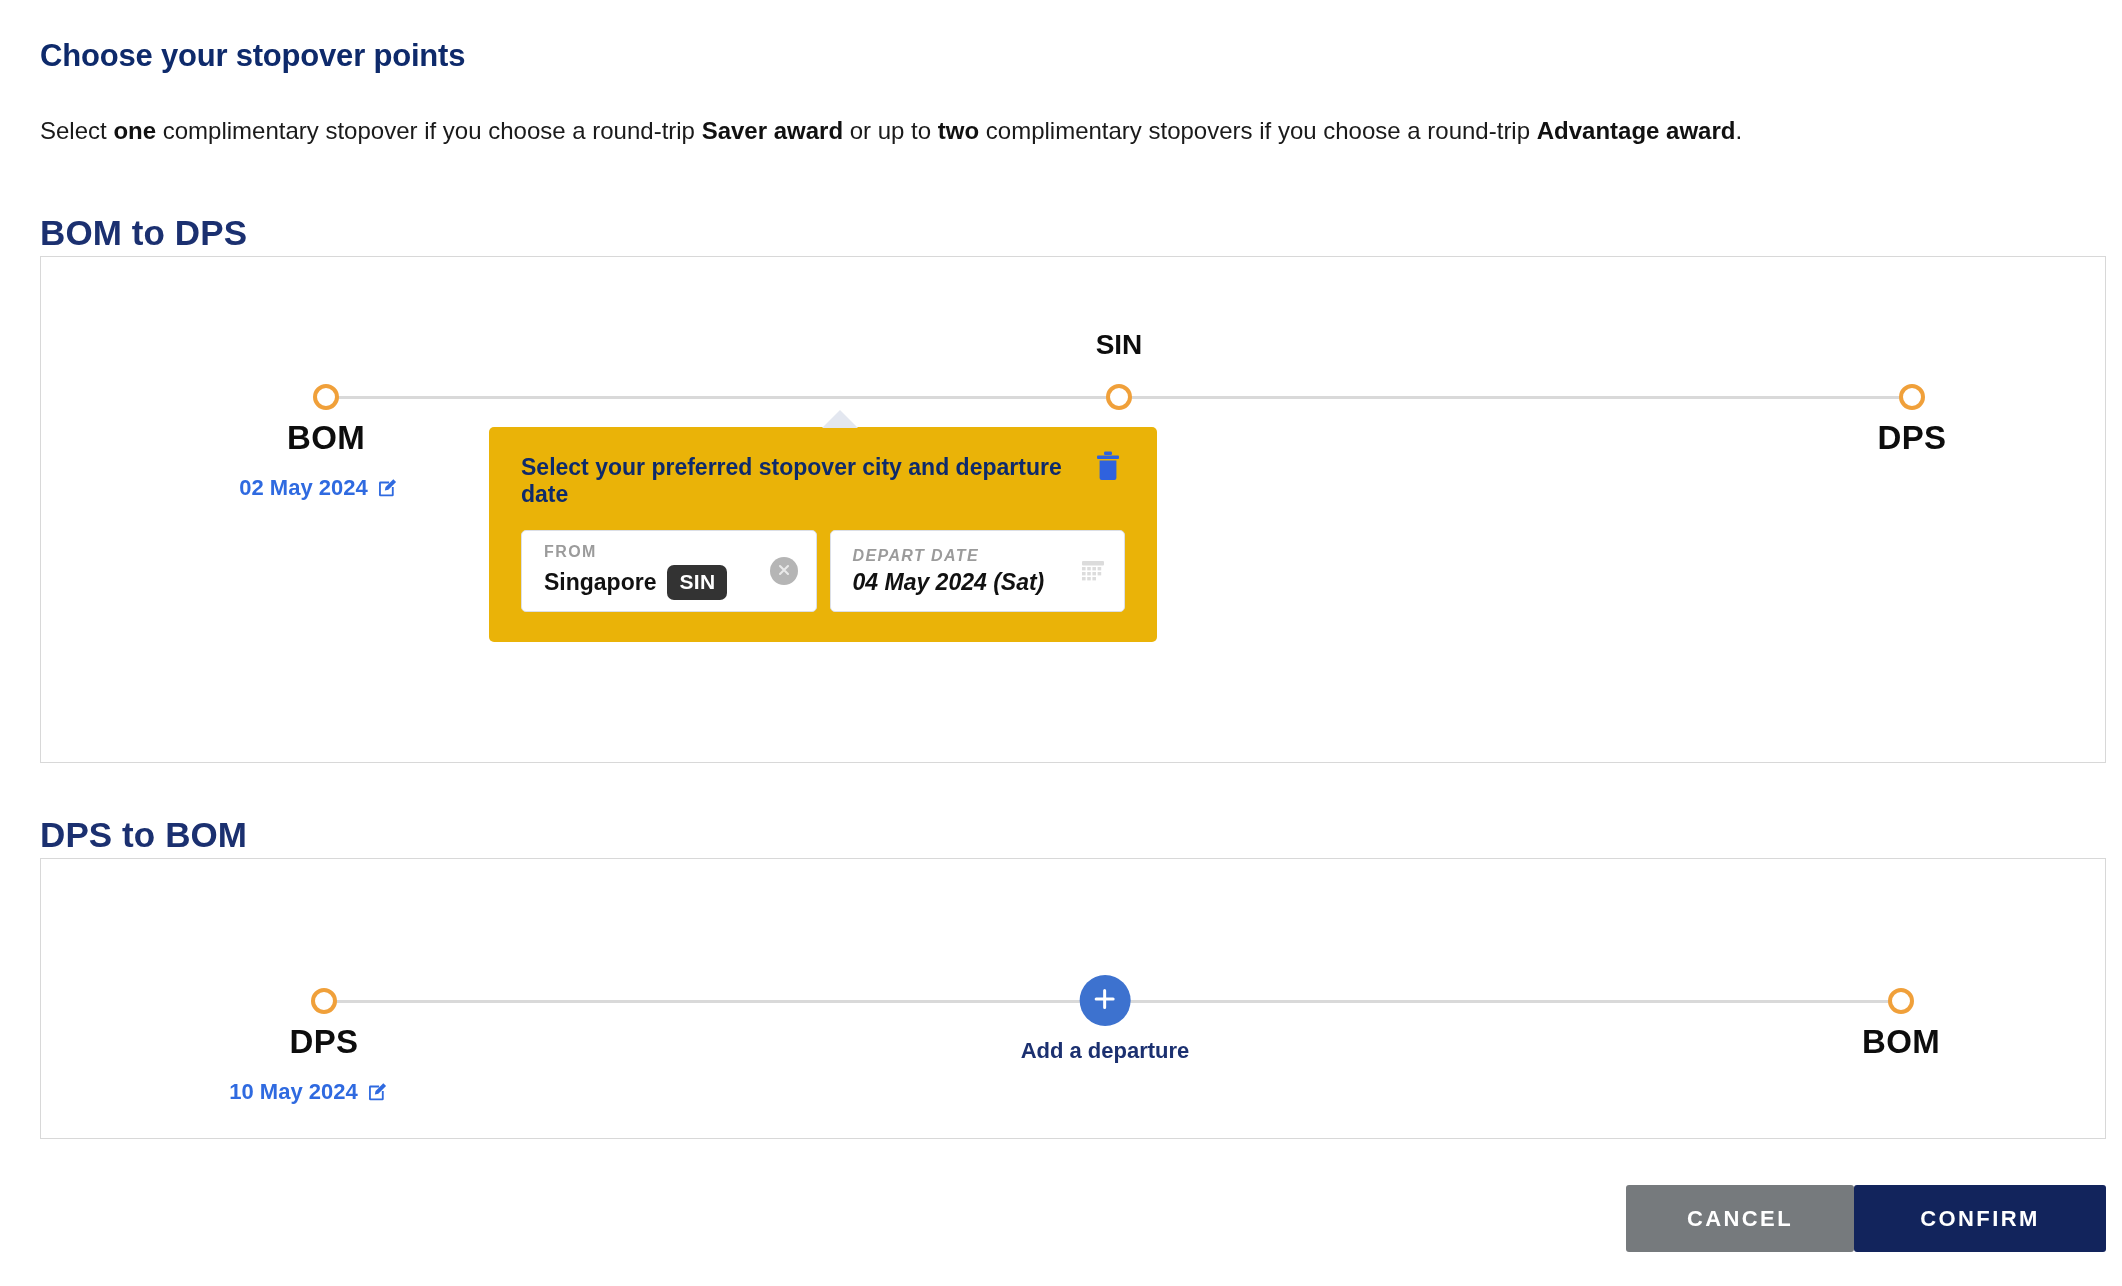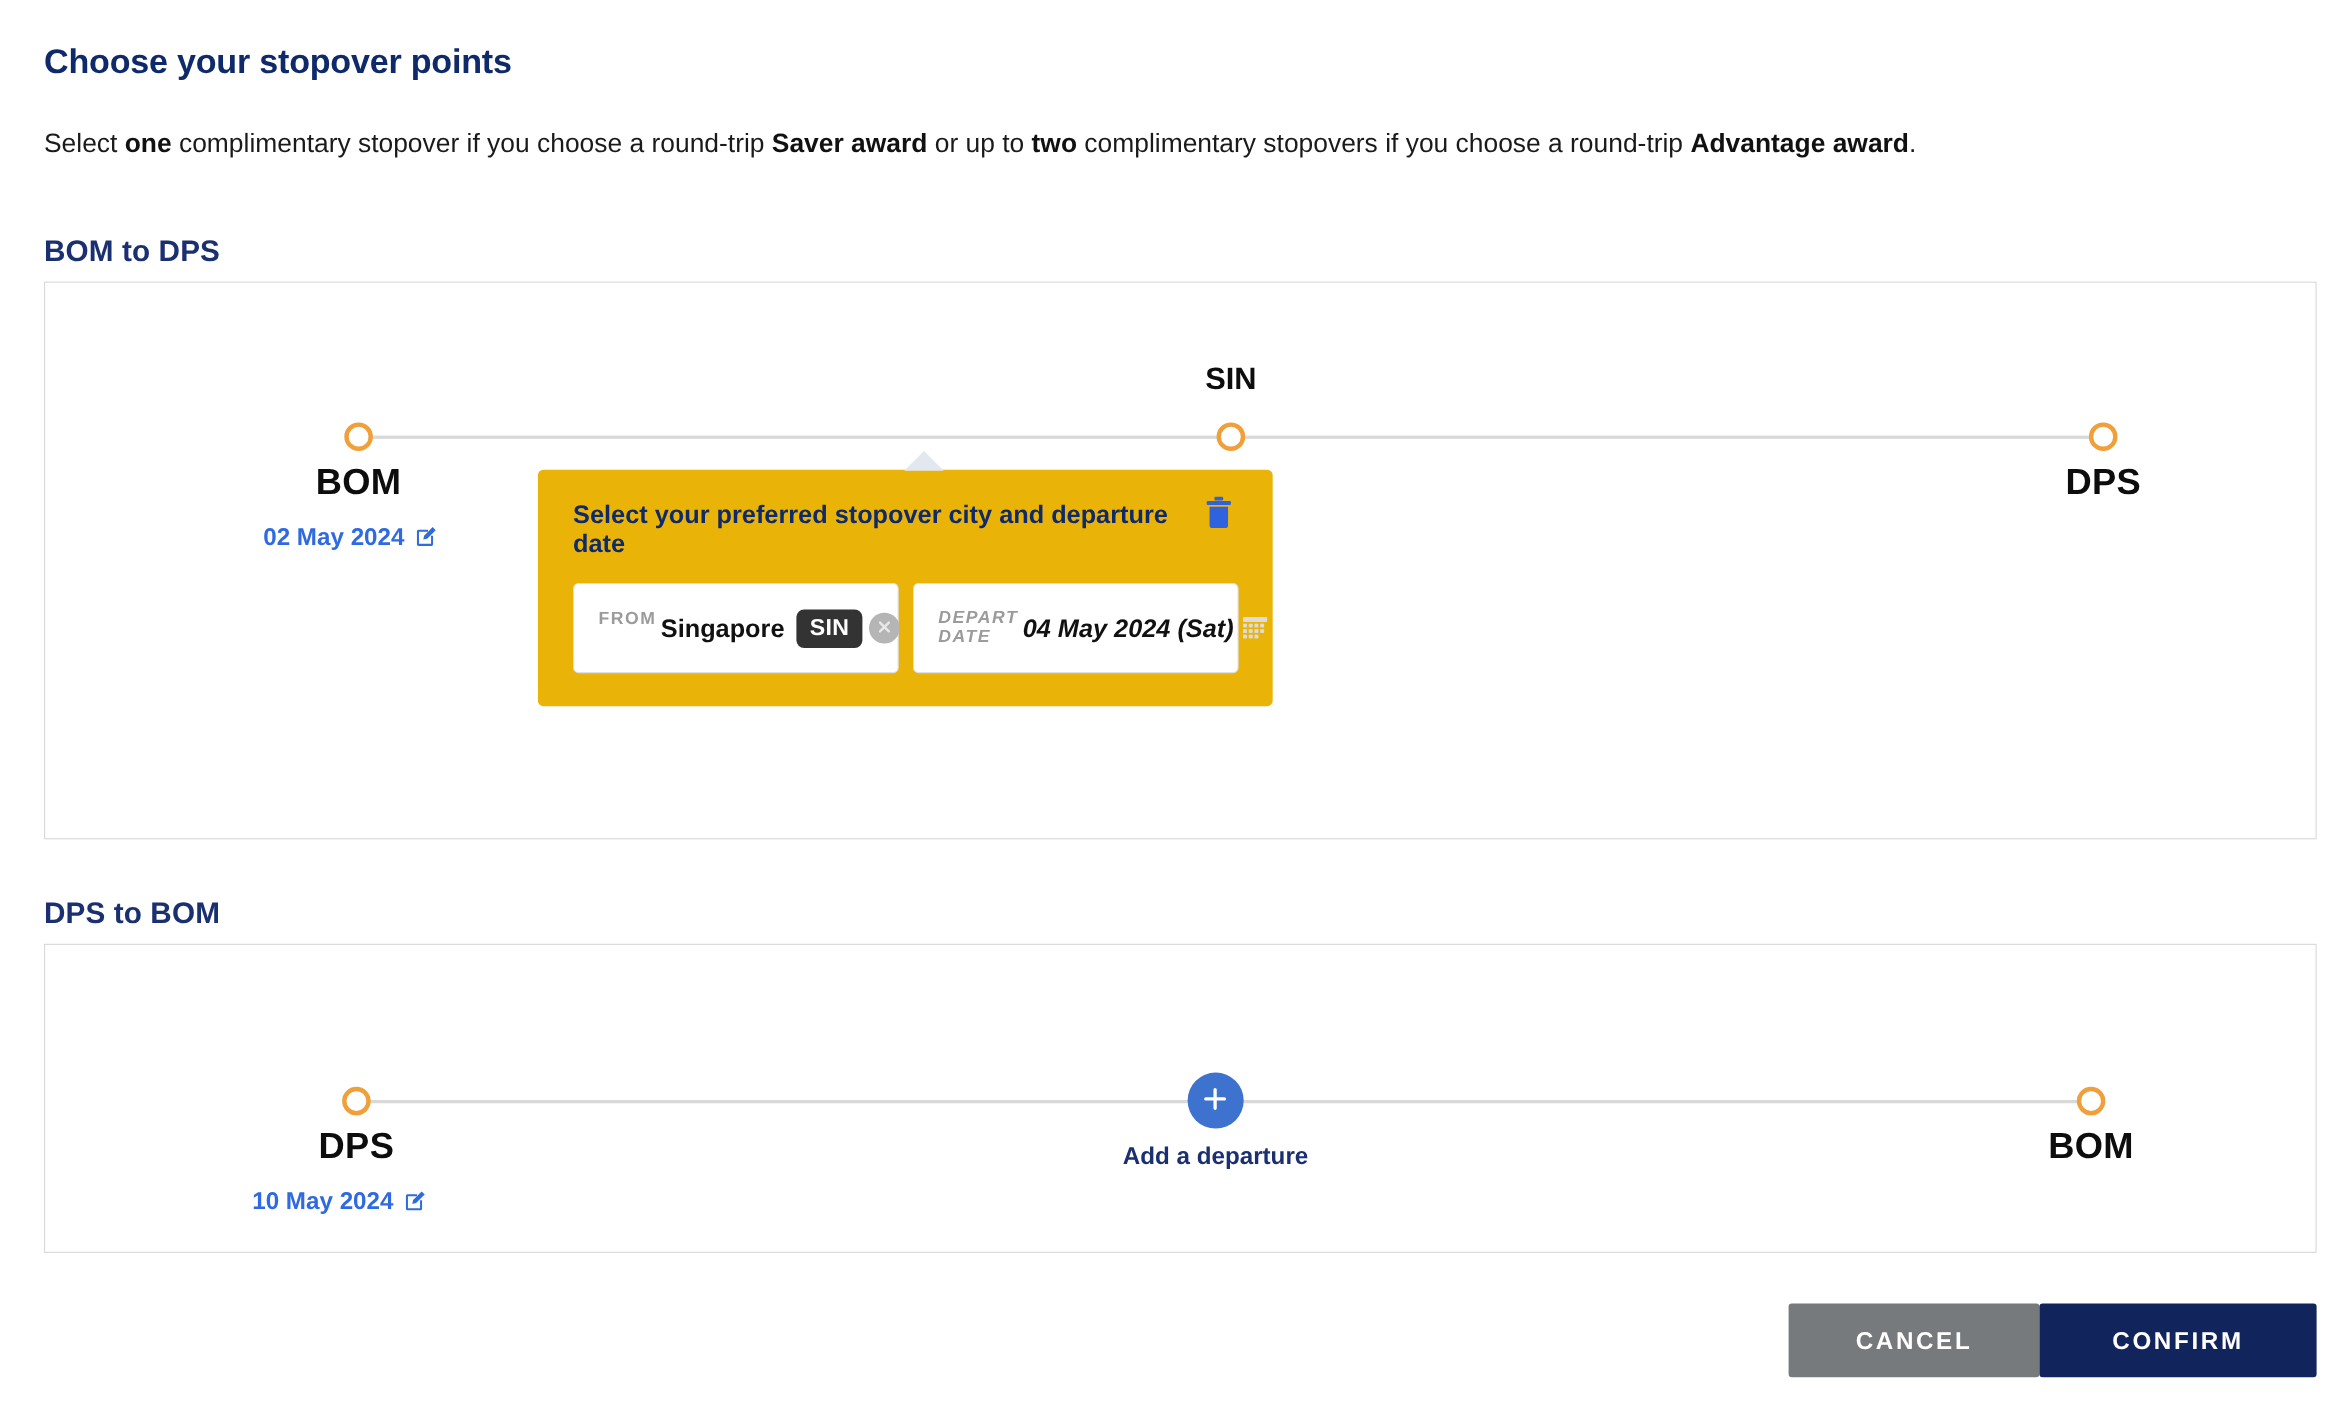--- a/index.html
+++ b/index.html
@@ -38,21 +38,21 @@
     top: 117px;
     font-size: 24px;
     color: #1a1a1a;
     white-space: nowrap;
   }
   .page-subtitle b { font-weight: bold; color: #111; }
 
   .section-heading {
     position: absolute;
     left: 28px;
-    font-size: 27px;
+    font-size: 35px;
     font-weight: bold;
     color: #1b3070;
     letter-spacing: 0.1px;
   }
   .section-heading.s1 { top: 213px; }
   .section-heading.s2 { top: 815px; }
 
   
   .route-panel {
     position: absolute;
@@ -176,21 +176,21 @@
     border-radius: 5px;
     height: 82px;
     display: flex;
     align-items: center;
     padding: 0 18px 0 22px;
     position: relative;
   }
   .field.from { width: 296px; }
   .field.date { width: 296px; font-style: italic; }
 
-  .field-inner { flex: 1; display: flex; flex-direction: row; justify-content: flex-start; gap: 4px; }
+  .field-inner { flex: 1; display: flex; flex-direction: column; justify-content: flex-start; gap: 4px; }
 
   .field-label {
     font-size: 16px;
     font-weight: bold;
     letter-spacing: 1.4px;
     color: #9b9b9b;
     text-transform: uppercase;
   }
 
   .field-value-row { display: flex; align-items: center; gap: 11px; }

